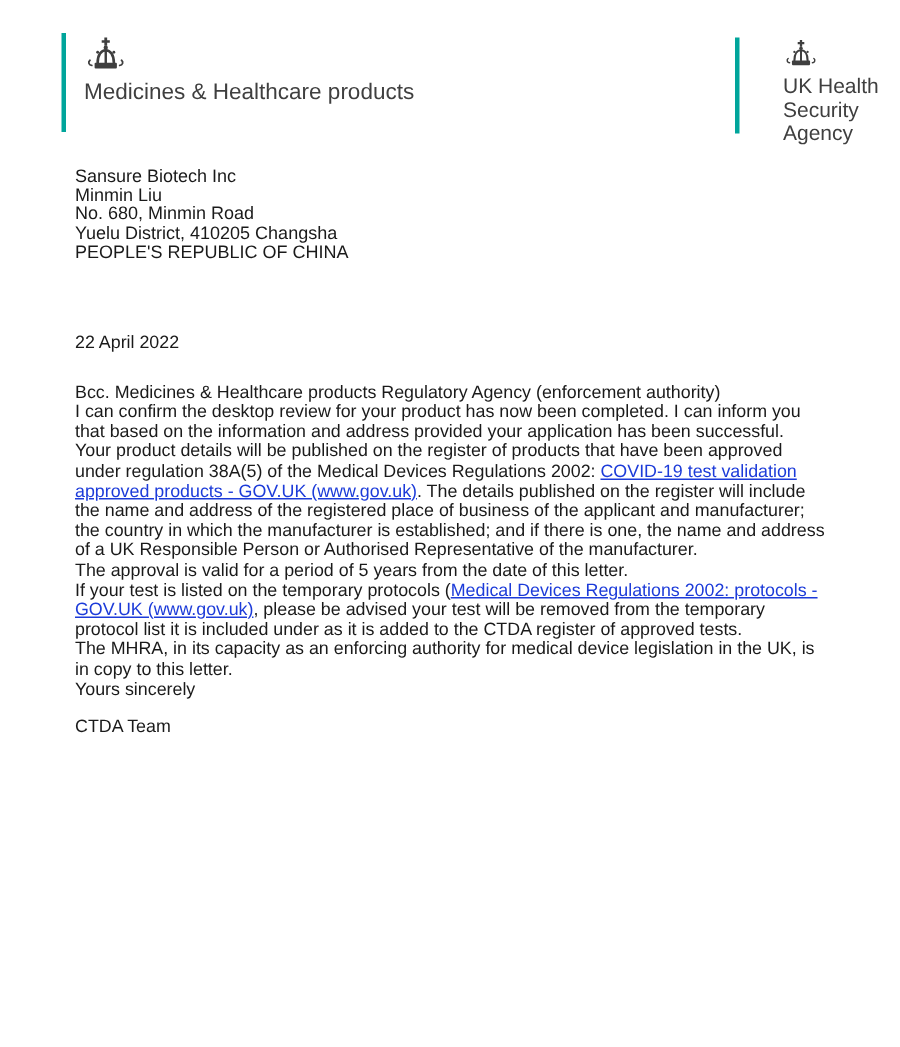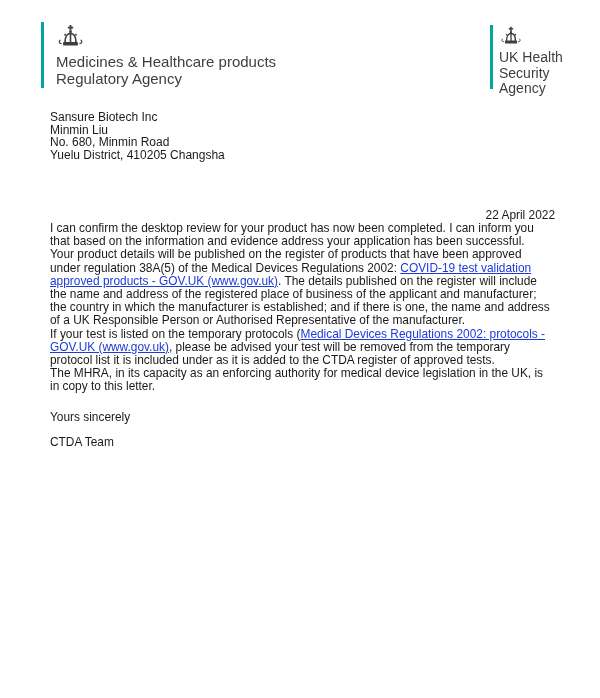--- a/index.html
+++ b/index.html
@@ -18,49 +18,49 @@
   }
   
   .logo { position:absolute; display:flex; }
   .logo-mhra { left:41px; top:22px; }
   .logo-ukhsa { left:490px; top:25px; }
   .accent-bar { width:3px; background:var(--accent); flex:0 0 3px; }
   .logo-mhra .accent-bar { height:66px; }
   .logo-ukhsa .accent-bar { height:64px; }
   .logo-body { display:flex; flex-direction:column; }
   .logo-mhra .logo-body { padding-left:12px; }
-  .logo-ukhsa .logo-body { padding-left:6px; }
+  .logo-ukhsa .logo-body { padding-left:6px;margin-left:23px; }
   .crown { display:block; }
   .logo-mhra .crown { width:27px; height:25px; margin:2px 0 5px 1px; }
   .logo-ukhsa .crown { width:22px; height:20px; margin:1px 0 4px 1px; }
   .logo-text { color:var(--logo-text); }
   .logo-mhra .logo-text { font-size:15px; line-height:16.5px; letter-spacing:0; }
   .logo-ukhsa .logo-text { font-size:14px; line-height:15.5px; }
   .logo-text span { display:block; }
   
   .content {
     position:absolute; left:50px; top:111px; width:505px;
     font-size:11.9px; line-height:13.2px;
   }
   .address div { line-height:12.7px; font-size:12px; }
-  .date { text-align:right; margin-top:47px; }
+  .date { text-align:left; margin-top:47px; }
   .bcc { margin-top:20px; }
   .salutation { margin-top:11px; }
   .subject {
     margin-top:16px; font-weight:bold; text-decoration:underline;
     font-size:11.6px; line-height:14.5px;
   }
   p.para { margin:0; }
   .p1 { margin-top:9px; }
   .p2 { margin-top:11px; }
   .p3 { margin-top:8px; }
   .p4 { margin-top:14px; }
   .p5 { margin-top:12px; }
   .p6 { margin-top:5px; }
-  .valediction { margin-top:17px; }
+  .valediction { }
   .signature { margin-top:12px; }
   a.link { color:var(--link); text-decoration:underline; cursor:pointer; }
 </style>
 </head>
 <body>
 
 <div class="page">
 
   <div class="logo logo-mhra">
     <div class="accent-bar"></div>
@@ -75,21 +75,20 @@
         </g>
         <g stroke="#3F3F3F" fill="none" stroke-linecap="round">
           <path d="M12 25c0-8 3.5-12.5 8-12.5s8 4.5 8 12.5" stroke-width="2.6"></path>
           <path d="M20 12.5V25" stroke-width="2.4"></path>
           <path d="M6.2 27.5c-2.8 0-4-3.2-1.8-5" stroke-width="1.8"></path>
           <path d="M33.8 27.5c2.8 0 4-3.2 1.8-5" stroke-width="1.8"></path>
         </g>
       </svg>
       <div class="logo-text">
         <span>Medicines &amp; Healthcare products</span>
-        <span>Regulatory Agency</span>
       </div>
     </div>
   </div>
 
   <div class="logo logo-ukhsa">
     <div class="accent-bar"></div>
     <div class="logo-body">
       <svg class="crown" viewBox="0 0 40 34" aria-hidden="true">
         <g fill="#3F3F3F">
           <path d="M18.6 0h2.8v2.6h2.6V5.2h-2.6v3h-2.8v-3H16V2.6h2.6z"></path>
@@ -113,29 +112,32 @@
     </div>
   </div>
 
   <div class="content">
 
     <div class="address">
       <div>Sansure Biotech Inc</div>
       <div>Minmin Liu</div>
       <div>No. 680, Minmin Road</div>
       <div>Yuelu District, 410205 Changsha</div>
+      <div>PEOPLE'S REPUBLIC OF CHINA</div>
     </div>
 
     <div class="date">22 April 2022</div>
 
+    <div class="bcc">Bcc. Medicines &amp; Healthcare products Regulatory Agency (enforcement authority)</div>
 
 
 
-    <p class="para p2"><span>I can confirm the desktop review for your product has now been completed. I can inform you that based on the information and evidence address your application has been successful.</span></p>
+    <p class="para p2"><span>I can confirm the desktop review for your product has now been completed. I can inform you that based on the information and address provided your application has been successful.</span></p>
     <p class="para p3"><span>Your product details will be published on the register of products that have been approved under regulation 38A(5) of the Medical Devices Regulations 2002: </span><a href="#" class="link">COVID-19 test validation approved products - GOV.UK (www.gov.uk)</a><span>. The details published on the register will include the name and address of the registered place of business of the applicant and manufacturer; the country in which the manufacturer is established; and if there is one, the name and address of a UK Responsible Person or Authorised Representative of the manufacturer.</span></p>
+    <p class="para p4"><span>The approval is valid for a period of 5 years from the date of this letter.</span></p>
     <p class="para p5"><span>If your test is listed on the temporary protocols (</span><a href="#" class="link">Medical Devices Regulations 2002: protocols - GOV.UK (www.gov.uk)</a><span>, please be advised your test will be removed from the temporary protocol list it is included under as it is added to the CTDA register of approved tests.</span></p>
     <p class="para p6"><span>The MHRA, in its capacity as an enforcing authority for medical device legislation in the UK, is in copy to this letter.</span></p>
 
     <div class="valediction">Yours sincerely</div>
     <div class="signature">CTDA Team</div>
 
   </div>
 </div>
 
 </body></html>

